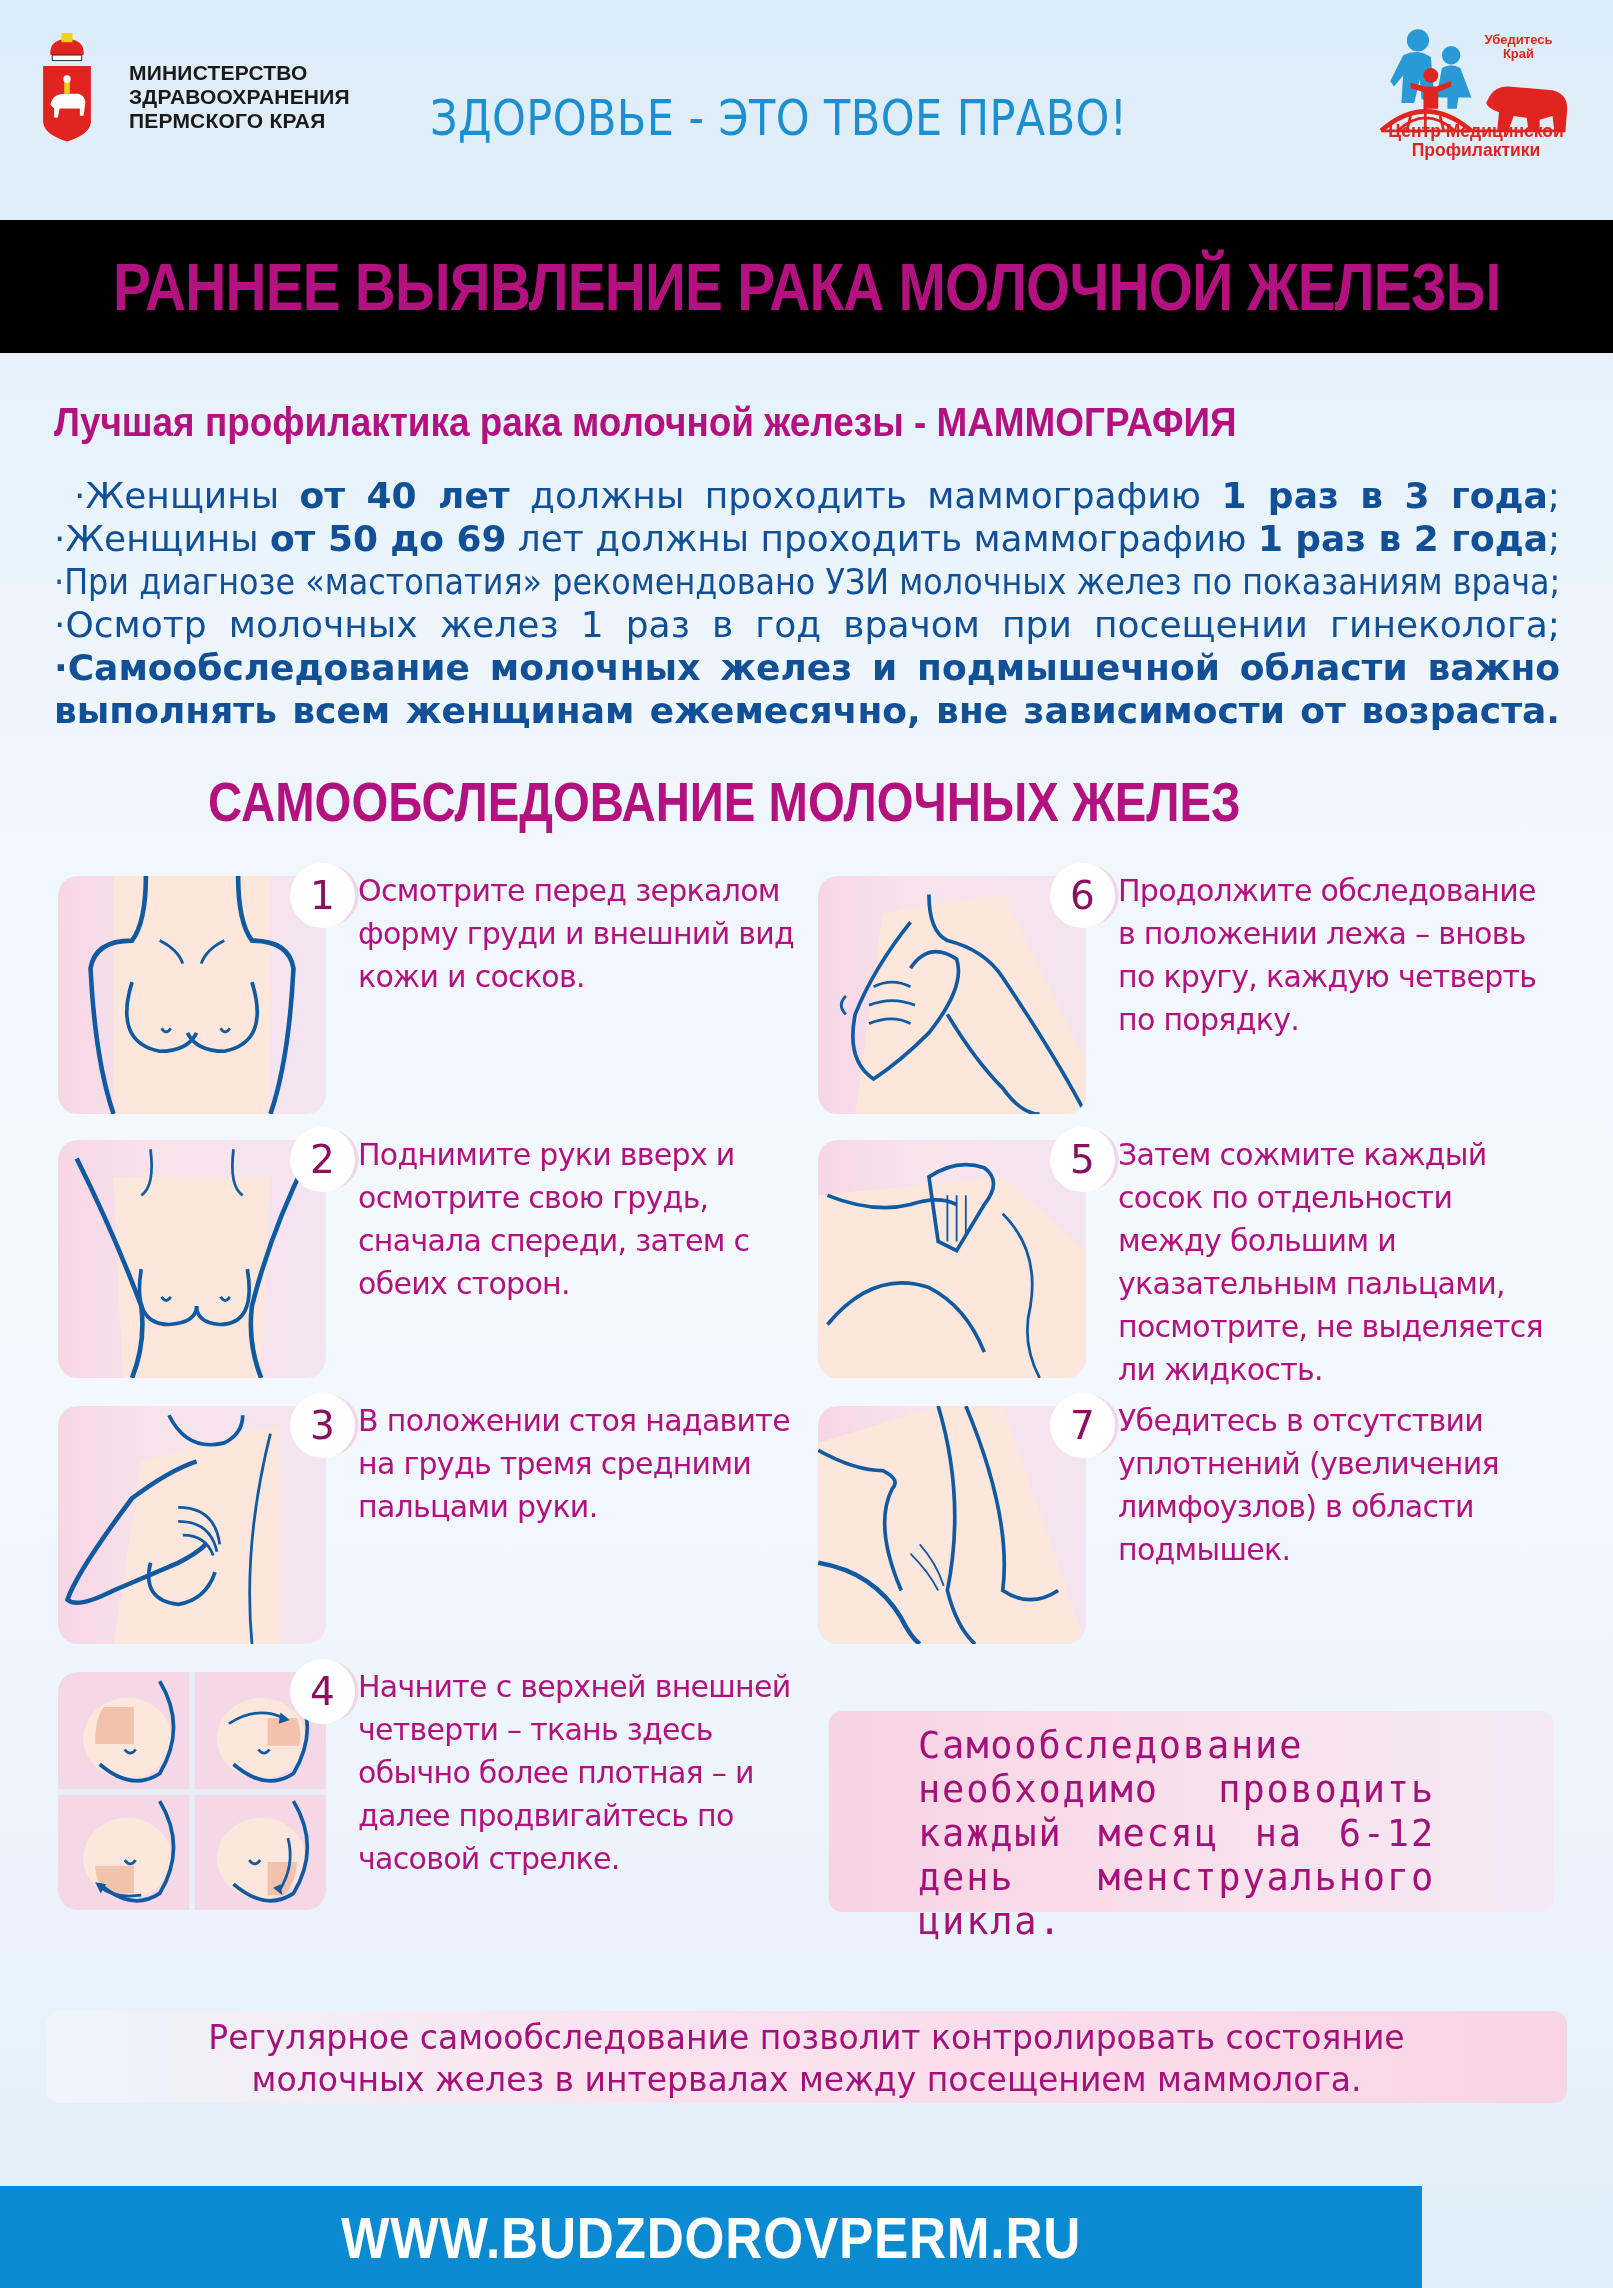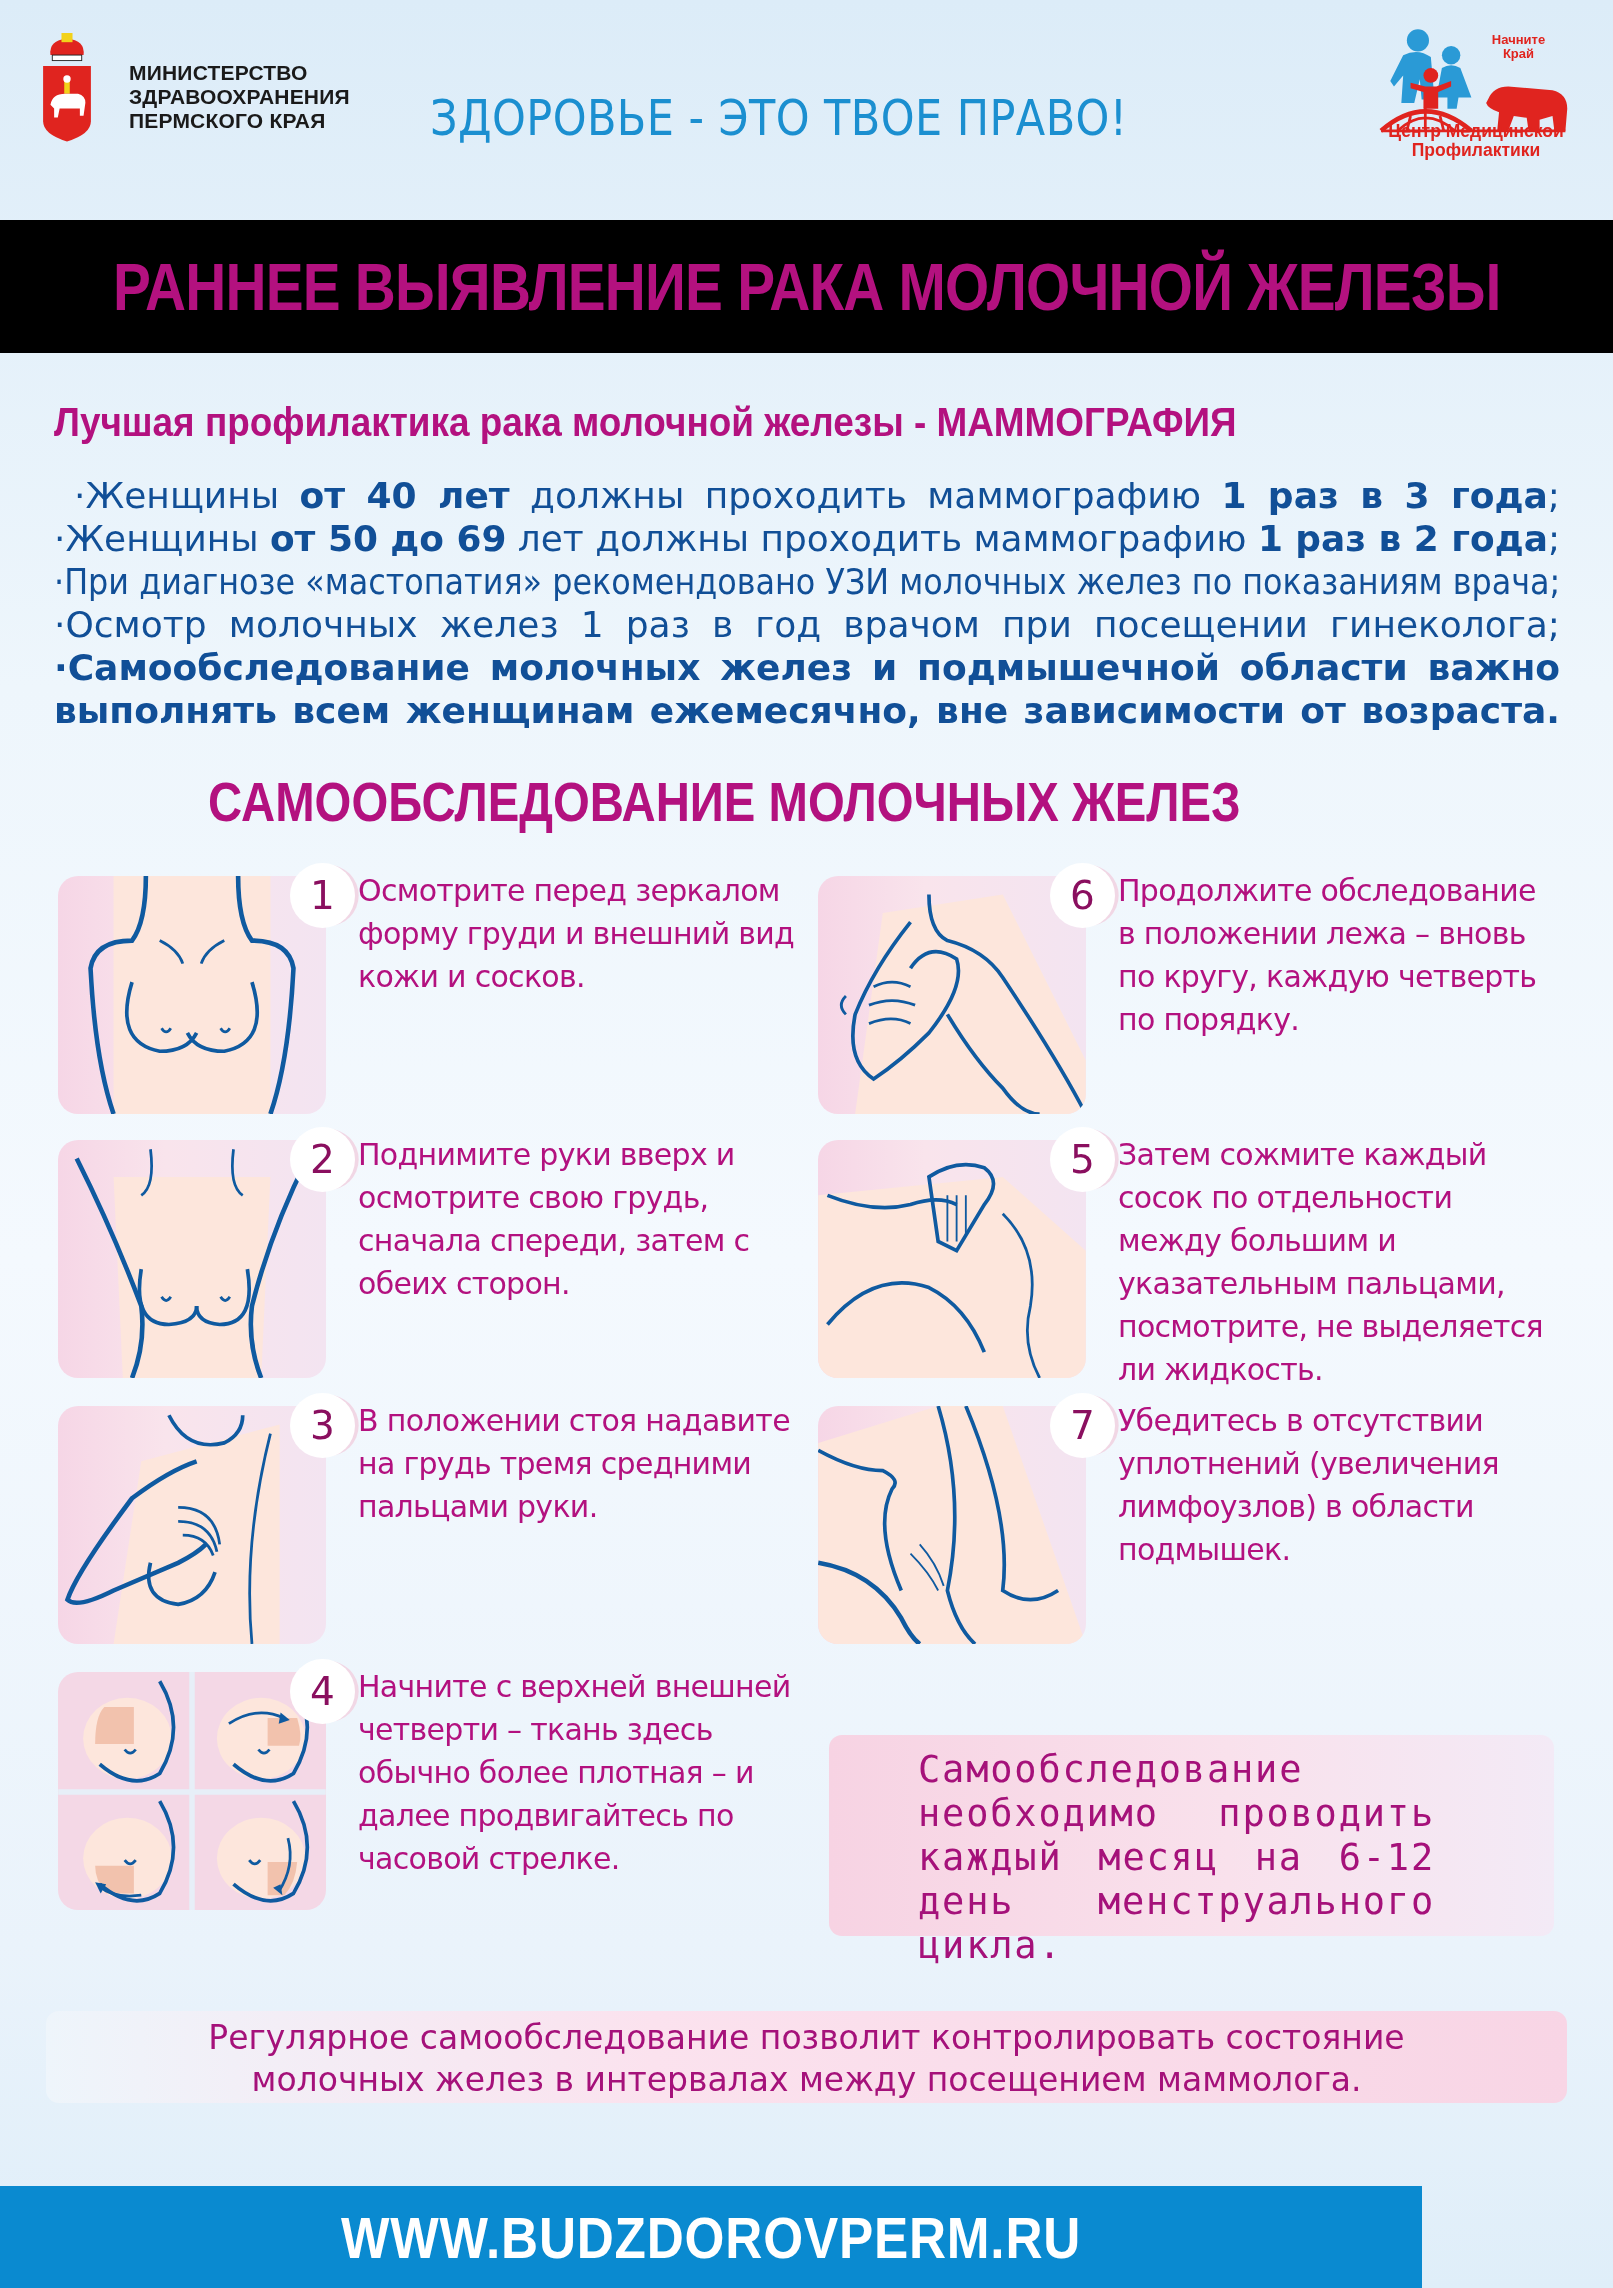--- a/index.html
+++ b/index.html
@@ -28,21 +28,21 @@
 
   .section-title { position: absolute; left: 0; top: 770px; width: 1448px; text-align: center; font-weight: bold; font-size: 55px; color: #b3117f; white-space: nowrap; }
   .section-title span { display: inline-block; transform: scaleX(0.86); }
 
   .step { position: absolute; width: 757px; height: 240px; }
   .step .pic { position: absolute; left: 18.5px; top: 20px; width: 268px; height: 238px; border-radius: 20px; background: linear-gradient(90deg, #f6d6e6 0%, #f9e4ec 40%, #f3e4f1 100%); overflow: hidden; }
   .step .pic svg { position: absolute; left: 0; top: 0; }
   .step .num { position: absolute; left: 251px; top: 7.4px; width: 65px; height: 65px; border-radius: 50%; background: #ffffff; box-shadow: 5.5px 0 0 -1.8px #f1d7e5; display: flex; align-items: center; justify-content: center; font-size: 39px; color: #8a0f5f; font-family: "DejaVu Sans", sans-serif; }
   .step .text { position: absolute; left: 319px; top: 13px; width: 443px; font-size: 30px; line-height: 43px; color: #b3117f; font-family: "DejaVu Sans", sans-serif; letter-spacing: -0.7px; }
 
-  .callout { position: absolute; left: 829px; top: 1711px; width: 725px; height: 201px; border-radius: 13px; background: linear-gradient(90deg, #f7d3e3 0%, #f9e1ec 55%, #f3eaf6 100%); margin-top: 24px; }
+  .callout { position: absolute; left: 829px; top: 1711px; width: 725px; height: 201px; border-radius: 13px; background: linear-gradient(90deg, #f7d3e3 0%, #f9e1ec 55%, #f3eaf6 100%); }
   .callout .text { position: absolute; left: 89px; top: 13px; width: 517px; font-size: 37px; line-height: 44px; color: #a5117a; text-align: justify; font-family: "DejaVu Sans Mono", monospace; letter-spacing: 1.8px; }
 
   .bottom-note { position: absolute; left: 46px; top: 1995px; width: 1521px; height: 92px; border-radius: 13px; background: linear-gradient(90deg, #eef5fb 0%, #fbe2ee 40%, #f8d5e5 100%); margin-top: 16px; }
   .bottom-note .text { position: absolute; left: 0; top: 5.5px; width: 100%; text-align: center; font-size: 33px; line-height: 42px; color: #a5117a; font-family: "DejaVu Sans", sans-serif; }
 
   .footer { position: absolute; left: 0; top: 2186px; width: 1422px; height: 103px; background: #0a8ad0; display: flex; align-items: center; justify-content: center; }
   .footer .url { font-weight: bold; font-size: 57px; color: #ffffff; letter-spacing: 0.9px; transform: scaleX(0.9); }
 </style>
 </head>
 <body>
@@ -75,21 +75,21 @@
     <circle cx="66" cy="60" r="8" fill="#e0241f"></circle>
     <path d="M44 68 L60 72 L72 72 L88 66 L88 72 L74 78 L74 96 L58 96 L58 78 L44 74 Z" fill="#e0241f"></path>
 
     <path d="M12 120 Q60 78 110 120" fill="none" stroke="#e0241f" stroke-width="5"></path>
     <path d="M30 120 Q60 92 92 120 M60 94 V120 M44 104 L40 120 M76 104 L80 120" stroke="#e0241f" stroke-width="3" fill="none"></path>
     <line x1="12" y1="120" x2="212" y2="120" stroke="#e0241f" stroke-width="3"></line>
 
     <path d="M128 86 Q134 72 150 72 L198 76 Q214 80 214 96 L212 120 L200 120 L198 104 L184 108 L184 120 L172 120 L170 106 L156 104 L150 120 L138 120 L140 100 Q128 96 126 90 Z" fill="#e0241f"></path>
   </svg>
   <div class="cmp-region">
-    <div>Начните</div>
+    <div>Убедитесь</div>
     <div>Край</div>
   </div>
   <div class="cmp-text">
     <div>Центр Медицинской</div>
     <div>Профилактики</div>
   </div>
 </div>
 
 <div class="title-band">
   <div class="main-title">РАННЕЕ ВЫЯВЛЕНИЕ РАКА МОЛОЧНОЙ ЖЕЛЕЗЫ</div>

